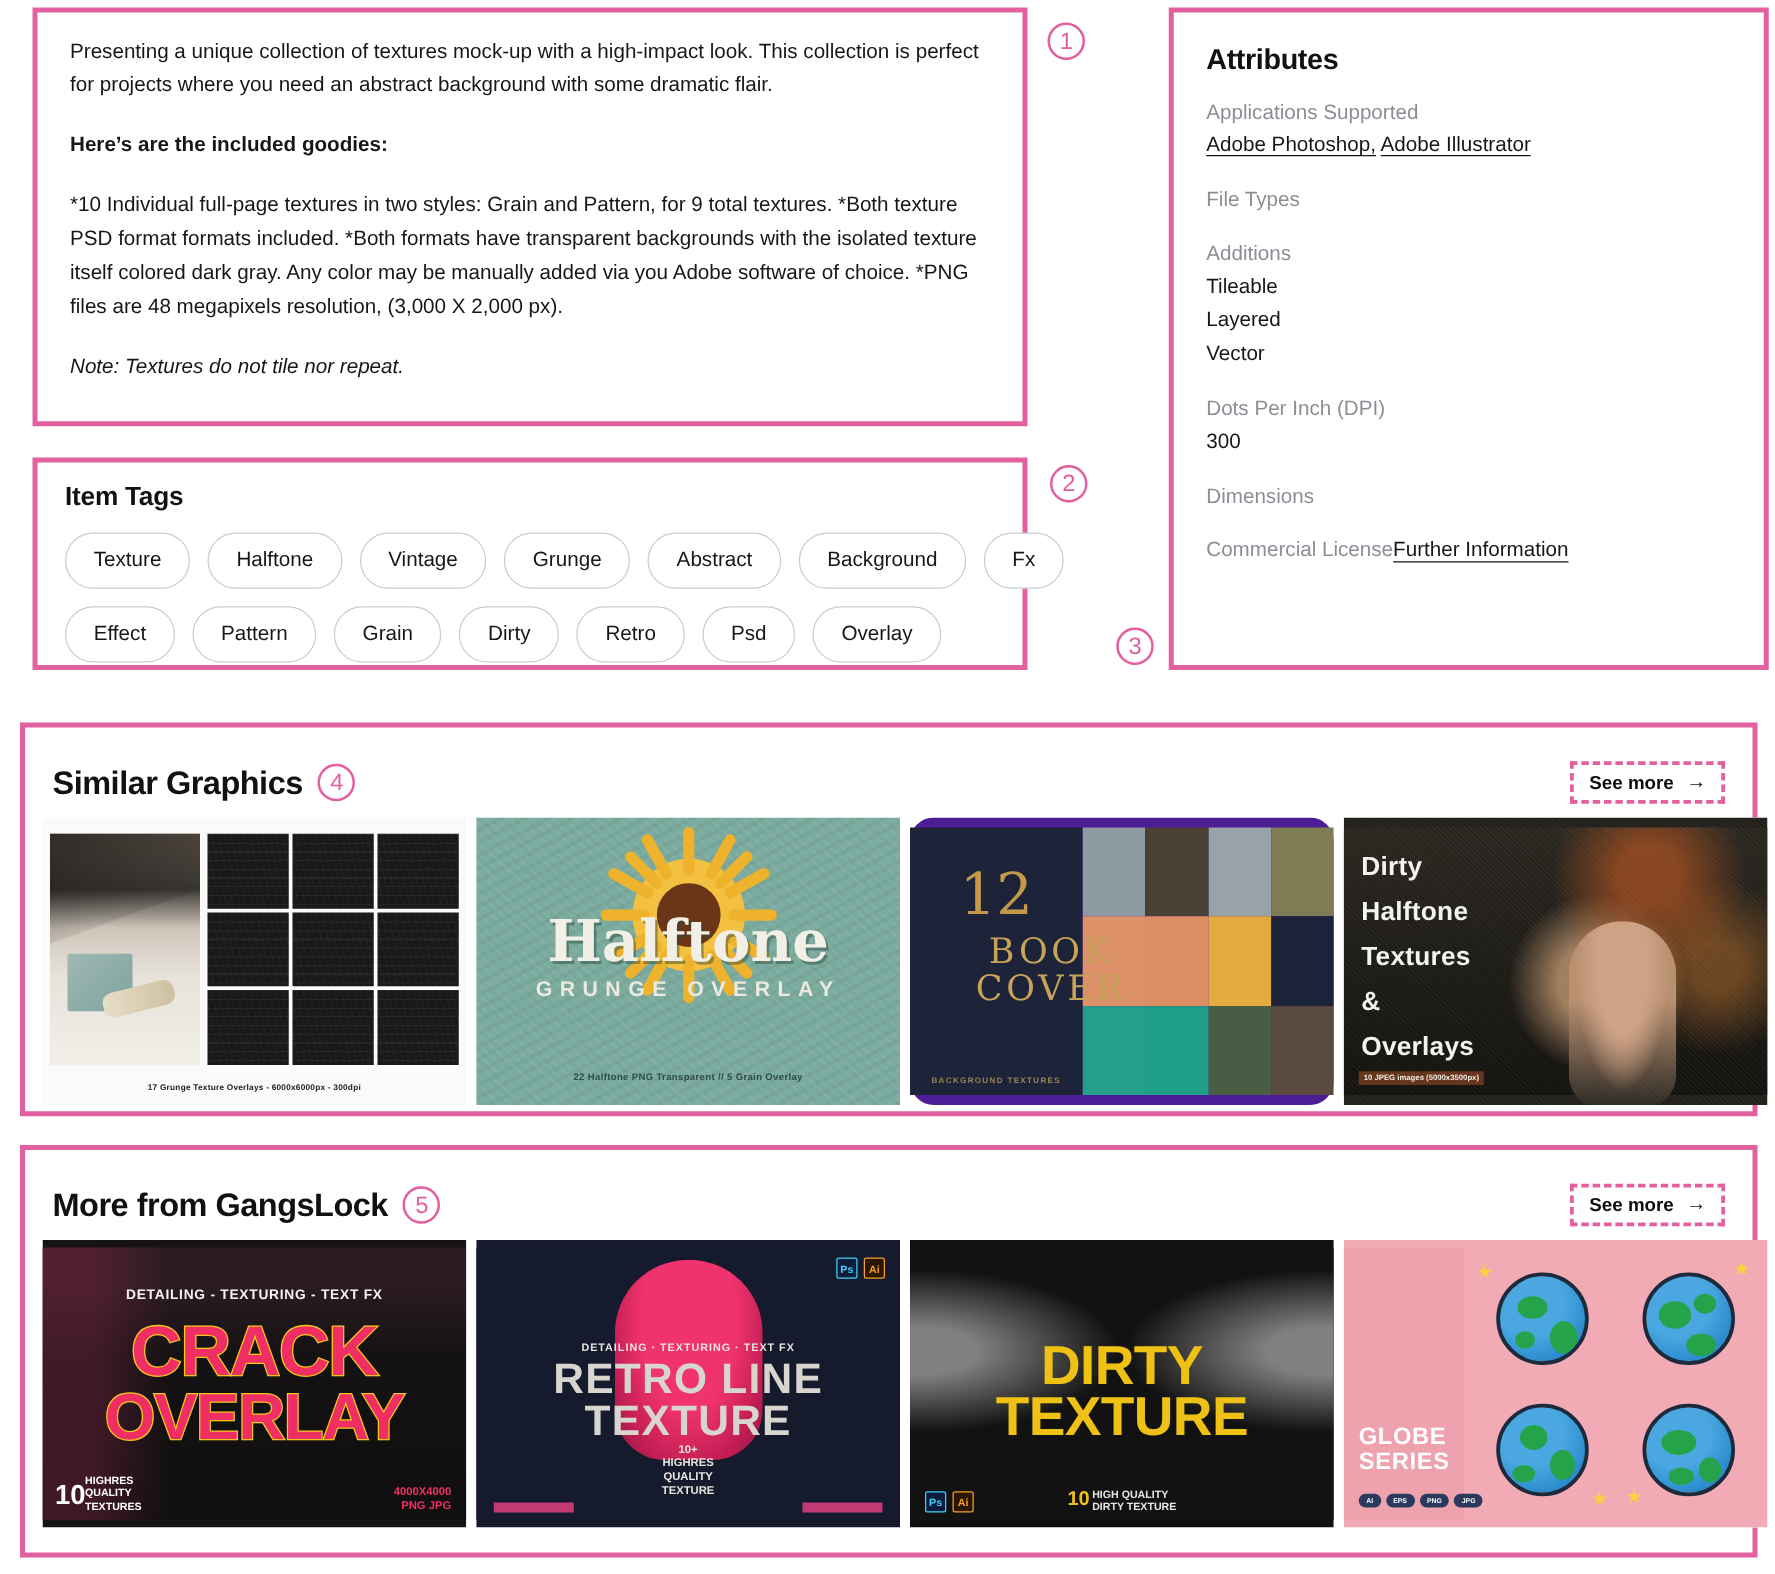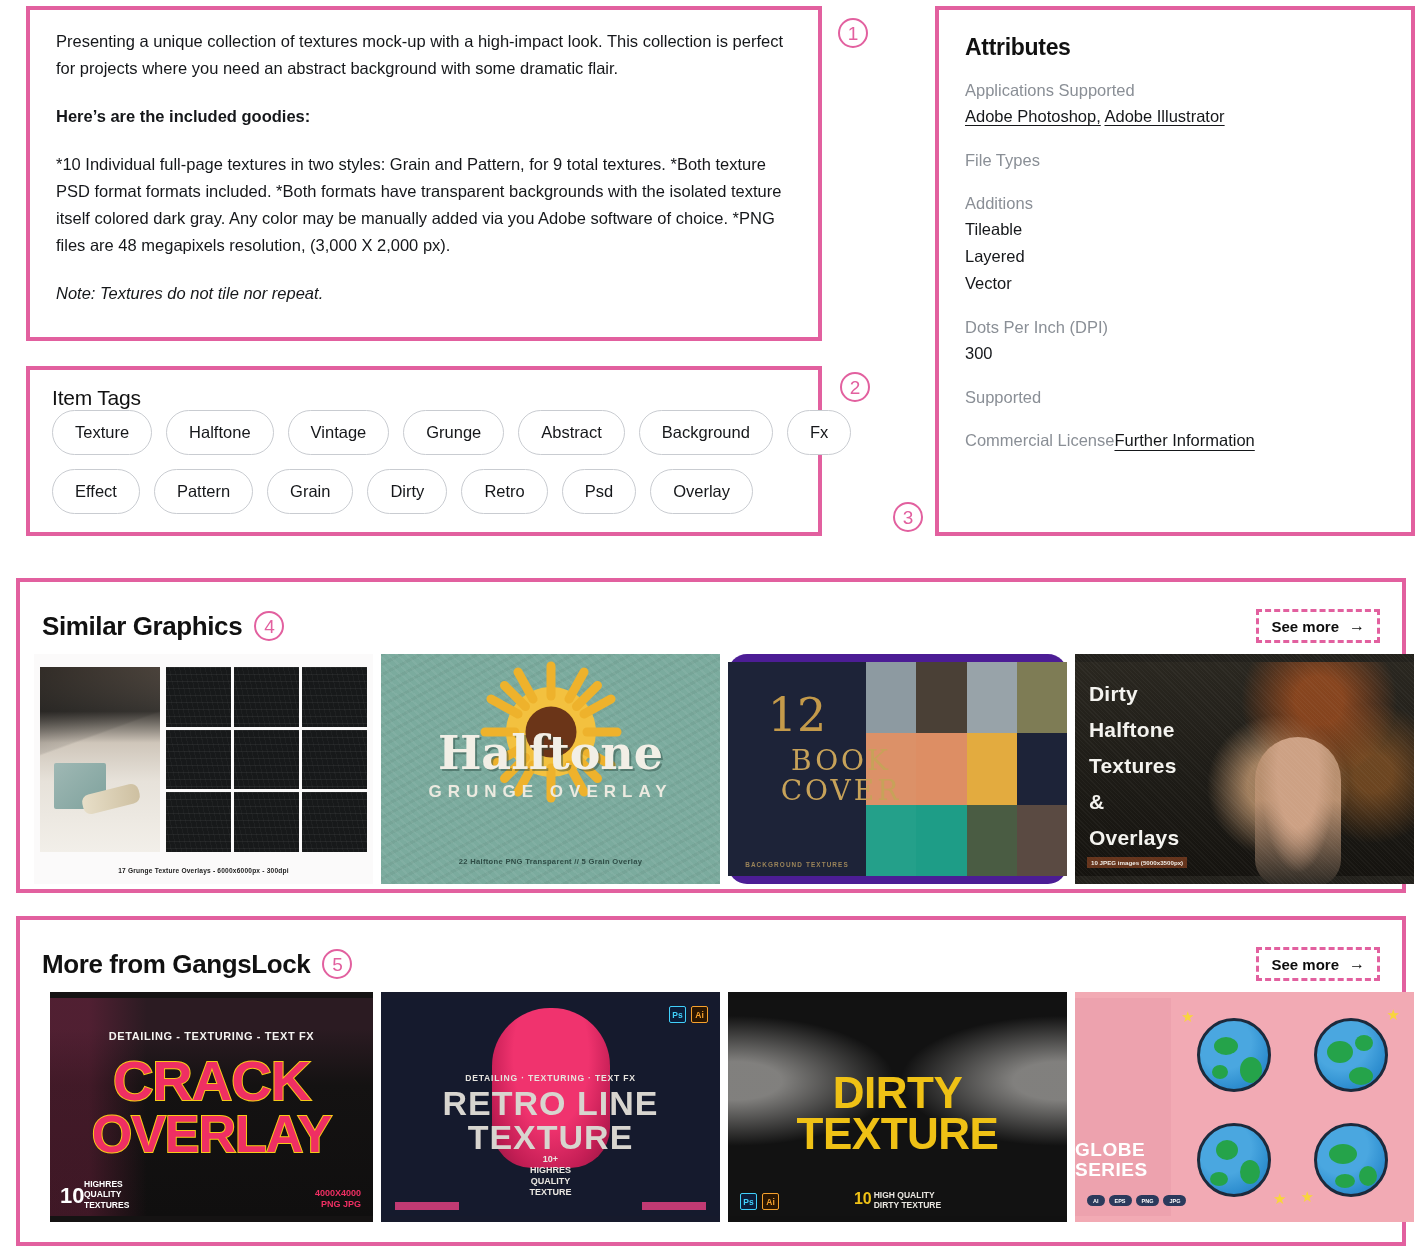--- a/index.html
+++ b/index.html
@@ -27,21 +27,21 @@
 
   
   #desc-panel { left: 26px; top: 6px; width: 796px; height: 335px; padding: 18px 26px 0 26px; }
   #desc-panel h2 { font-size: 21px; font-weight: 700; letter-spacing: -0.2px; margin-bottom: 16px; }
   .desc-p { font-size: 16.5px; line-height: 27px; margin-bottom: 21px; color: #15171a; }
   .desc-p.bold { font-weight: 700; }
   .desc-p.italic { font-style: italic; }
 
   
   #tags-panel { left: 26px; top: 366px; width: 796px; height: 170px; padding: 16px 22px 0 22px; }
-  #tags-panel h2 { font-size: 21px; font-weight: 400; letter-spacing: -0.2px; }
+  #tags-panel h2 { font-size: 21px; font-weight: 700; margin-bottom: 16px; letter-spacing: -0.2px; }
   .tag-row { display: flex; gap: 14px; margin-bottom: 14px; }
   .tag {
     border: 1px solid #c9ccd1; border-radius: 26px;
     height: 45px; padding: 0 22px;
     display: inline-flex; align-items: center; justify-content: center;
     font-size: 16.5px; color: #15171a; background: #fff; cursor: pointer;
     white-space: nowrap;
   }
 
   
@@ -157,21 +157,21 @@
                 linear-gradient(to bottom, #b88f6f 0 42%, #2a2722 100%);
     border-radius: 44px 44px 28px 28px; filter: blur(.4px); }
   .t4 .ttl { position: absolute; left: 14px; top: 22px; color: #f4f3ef;
     font-size: 21px; font-weight: 700; line-height: 36px; letter-spacing: .2px; }
   .t4 .tiny { position: absolute; left: 12px; bottom: 16px; font-size: 6.2px;
     font-weight: 700; color: #efece6; background: rgba(180,84,40,.5); padding: 2px 4px; }
   .t4 .grainy { position: absolute; inset: 0;
     background: repeating-linear-gradient(45deg, rgba(255,255,255,.035) 0 1px, rgba(0,0,0,0) 1px 3px); }
 
   
-  .t5 { background: #151313; margin-left: 16px; }
+  .t5 { background: #151313; }
   .t5 .bg { position: absolute; inset: 6px 0;
     background:
       linear-gradient(to right, rgba(150,40,80,.35) 0 12%, rgba(0,0,0,0) 30%),
       linear-gradient(to bottom, #2b1b22 0 14%, #141212 40%, #100f0f 100%);
   }
   .t5 .kicker { position: absolute; left: 0; right: 0; top: 38px; text-align: center;
     font-size: 11px; font-weight: 700; color: #f5f3f1; letter-spacing: .6px; }
   .t5 .big1, .t5 .big2 { position: absolute; left: 0; right: 0; text-align: center;
     font-weight: 700; color: #ef2f63;
     -webkit-text-stroke: 2px #f6c918;
@@ -214,21 +214,21 @@
     font-weight: 700; color: #efc115; letter-spacing: -0.5px; }
   .t7 .d1 { top: 76px; font-size: 44px; }
   .t7 .d2 { top: 117px; font-size: 44px; }
   .t7 .cap { position: absolute; left: 0; right: 0; bottom: 12px; text-align: center;
     font-size: 8.5px; font-weight: 700; color: #e9e6e0; line-height: 10px; }
   .t7 .capn { color: #efc115; font-size: 16px; vertical-align: -2px; margin-right: 2px; }
 
   
   .t8 { background: #f2aab4; }
   .t8 .leftp { position: absolute; left: 0; top: 6px; bottom: 6px; width: 96px; background: #eda2ae; }
-  .t8 .gtitle { position: absolute; left: 0; bottom: 42px; font-size: 19px;
+  .t8 .gtitle { position: absolute; left: 12px; bottom: 42px; font-size: 19px;
     font-weight: 700; color: #fff; line-height: 20px; letter-spacing: .5px; }
   .t8 .badges { position: absolute; left: 12px; bottom: 16px; display: flex; gap: 4px; }
   .t8 .bd { background: #2b3a5c; color: #fff; font-size: 5.5px; font-weight: 700;
     border-radius: 7px; padding: 2.5px 6px; }
   .t8 .globes { position: absolute; left: 100px; right: 4px; top: 10px; bottom: 10px;
     display: grid; grid-template-columns: 1fr 1fr; grid-template-rows: 1fr 1fr; }
   .t8 .gb { position: relative; display: flex; align-items: center; justify-content: center; }
   .t8 .ball { width: 74px; height: 74px; border-radius: 50%;
     background: radial-gradient(circle at 36% 32%, #4aa7e0 0 42%, #2f8fd0 70%, #2173b5 100%);
     border: 3px solid #1c2a3c; position: relative; overflow: hidden; }
@@ -299,21 +299,21 @@
       <div class="attr-value">Layered</div>
       <div class="attr-value">Vector</div>
     </div>
 
     <div class="attr-group">
       <div class="attr-label">Dots Per Inch (DPI)</div>
       <div class="attr-value">300</div>
     </div>
 
     <div class="attr-group">
-      <div class="attr-label">Supported</div>
+      <div class="attr-label">Dimensions</div>
     </div>
 
     <div class="attr-row-inline">
       <span class="attr-label">Commercial License</span>
       <span class="further">Further Information</span>
     </div>
   </section>
   <span class="anno anno-float" style="left:893px; top:502px;">3</span>
 
   <section class="pink-box" id="similar-panel">

